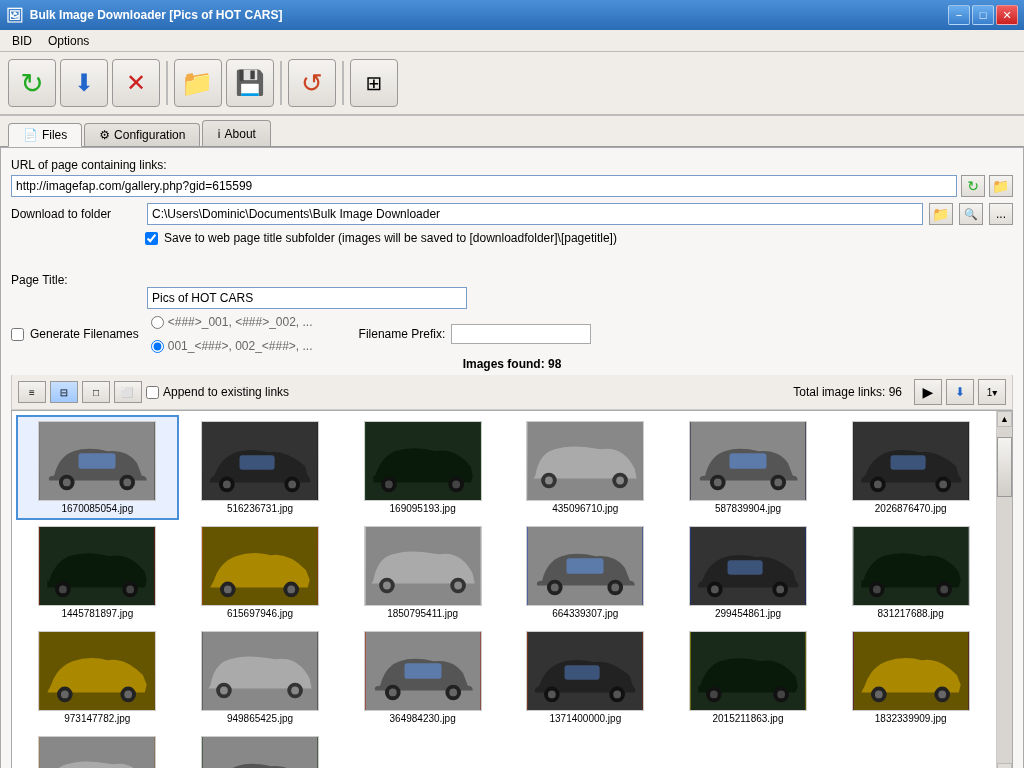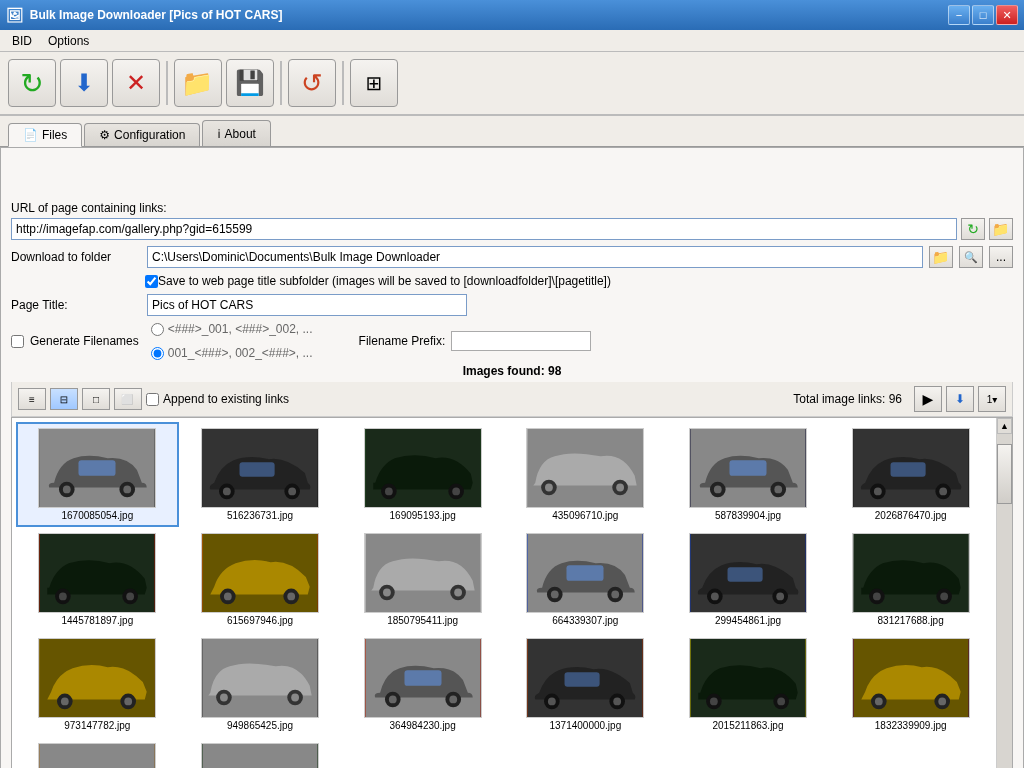--- a/index.html
+++ b/index.html
@@ -145,29 +145,31 @@
       cursor: pointer;
       display: flex; align-items: center; justify-content: center;
       font-size: 12px;
     }
 
     .checkbox-row {
       display: flex;
       align-items: center;
       margin-bottom: 6px;
       padding-left: 134px;
+      gap: 6px;
     }
     .checkbox-row input[type=checkbox] { cursor: pointer; }
     .page-title-input {
       width: 320px;
       height: 22px;
       border: 1px solid #7a9cc8;
       padding: 2px 4px;
       font-size: 12px;
       background: white;
+      margin-top: 36px;
     }
 
     .gen-filenames-row {
       display: flex;
       align-items: center;
       gap: 6px;
     }
 
     .filenames-options {
       display: flex;
@@ -361,21 +363,21 @@
   <div class="tab">
     <span>ℹ</span>
     <span>About</span>
   </div>
 </div>
 
 <div class="main-content">
 
   <div class="form-row">
     <div style="width:100%;">
-      <div style="margin-bottom:3px;margin-top:43px;">URL of page containing links:</div>
+      <div style="margin-bottom:3px;">URL of page containing links:</div>
       <div style="display:flex; gap:4px; align-items:center;">
         <input type="text" class="form-input" value="http://imagefap.com/gallery.php?gid=615599" style="flex: 1 1 0%;">
         <button class="input-btn" style="font-size:14px; color:#22aa22;">↻</button>
         <button class="input-btn" style="font-size:14px;">📁</button>
       </div>
     </div>
   </div>
 
   <div class="form-row">
     <span class="form-label">Download to folder</span>

